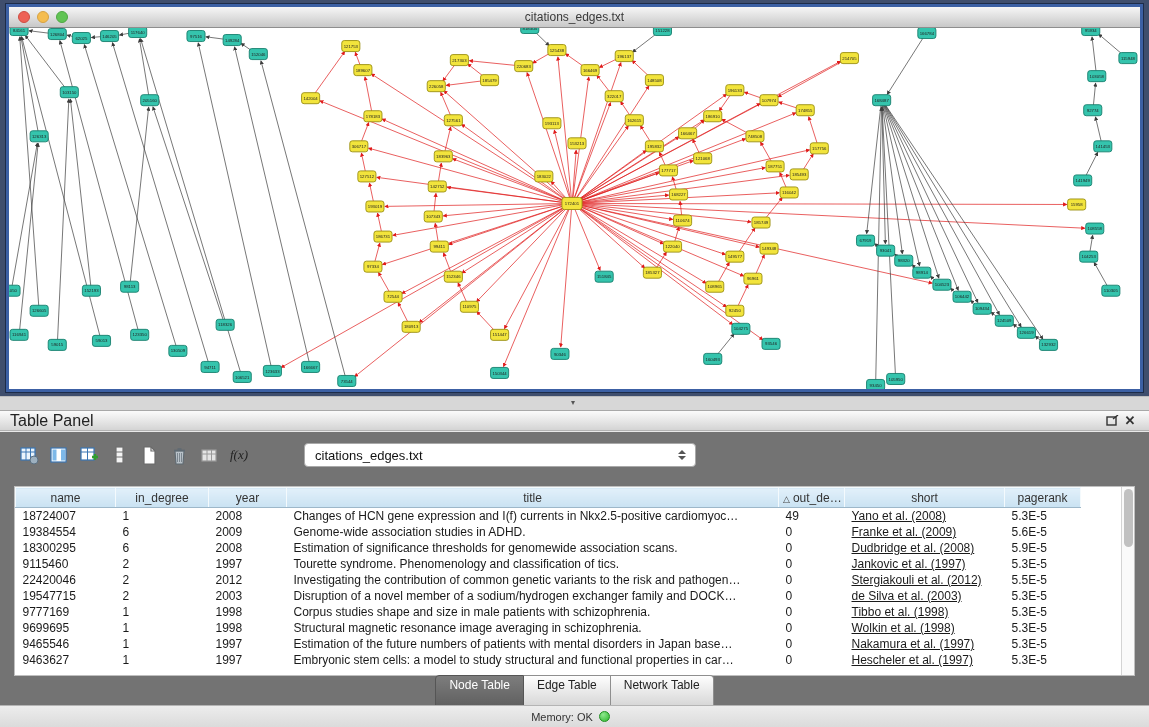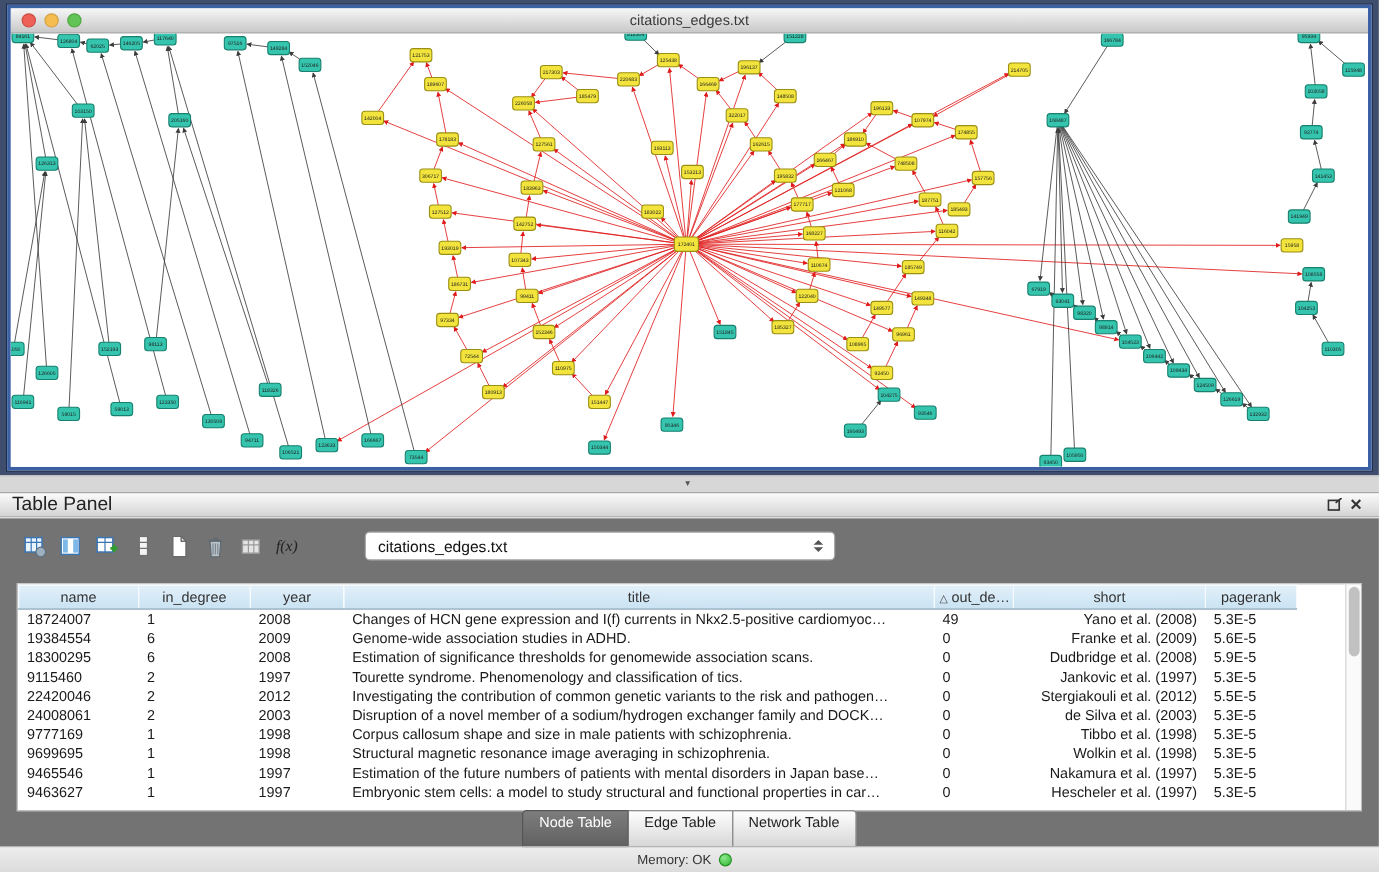--- a/index.html
+++ b/index.html
@@ -56,21 +56,21 @@
 
   .table-outer { position:absolute; top:54px; left:14px; right:14px; height:190px;
       background:#fff; border:1px solid #bfbfbf; display:flex; overflow:hidden;gap:40px; }
   .table-scroll { flex:1 1 auto; overflow:hidden; }
   table.data { width:100%; border-collapse:collapse; table-layout:fixed; }
   table.data th { background:linear-gradient(#e2f0fa,#c9e2f2); border:1px solid #f4fafd;
       border-bottom:1px solid #9db7c9; font-size:12px; font-weight:normal; color:#333;
       height:20px; padding:0 4px; white-space:nowrap; overflow:hidden; cursor:pointer; }
   table.data td { font-size:12px; color:#1a1a1a; height:16px; line-height:16px;
       padding:0 7px; white-space:nowrap; overflow:hidden; text-overflow:ellipsis; }
-  td.col-short { text-align:right; }
+  td.col-short { text-align:left;text-decoration:underline; }
   .sort-tri { font-size:9px; color:#444; margin-right:3px; }
   .vscroll { flex:0 0 13px; background:#fafafa; border-left:1px solid #d4d4d4; position:relative; }
   .vthumb { position:absolute; top:2px; left:2px; width:9px; height:58px; background:#c1c1c1;
       border-radius:5px; cursor:pointer; }
 
   .tabs { position:absolute; top:675px; left:0; width:1149px; display:flex; justify-content:center; }
   .tab { height:35px; padding:0 13px; font-size:12px; line-height:18px; color:#222;
       background:linear-gradient(#fefefe,#d2d2d2); border:1px solid #8f8f8f; border-left-width:0;
       cursor:pointer; }
   .tab:first-child { border-left-width:1px; border-radius:4px 0 0 4px; }
@@ -885,33 +885,33 @@
               <tr>
                 <td class="col-name">22420046</td>
                 <td class="col-in_degree">2</td>
                 <td class="col-year">2012</td>
                 <td class="col-title">Investigating the contribution of common genetic variants to the risk and pathogen…</td>
                 <td class="col-out_degree">0</td>
                 <td class="col-short">Stergiakouli et al. (2012)</td>
                 <td class="col-pagerank">5.5E-5</td>
               </tr>
               <tr>
-                <td class="col-name">24008061</td>
+                <td class="col-name">19547715</td>
                 <td class="col-in_degree">2</td>
                 <td class="col-year">2003</td>
                 <td class="col-title">Disruption of a novel member of a sodium/hydrogen exchanger family and DOCK…</td>
                 <td class="col-out_degree">0</td>
                 <td class="col-short">de Silva et al. (2003)</td>
                 <td class="col-pagerank">5.3E-5</td>
               </tr>
               <tr>
                 <td class="col-name">9777169</td>
                 <td class="col-in_degree">1</td>
                 <td class="col-year">1998</td>
-                <td class="col-title">Corpus callosum shape and size in male patients with schizophrenia.</td>
+                <td class="col-title">Corpus studies shape and size in male patients with schizophrenia.</td>
                 <td class="col-out_degree">0</td>
                 <td class="col-short">Tibbo et al. (1998)</td>
                 <td class="col-pagerank">5.3E-5</td>
               </tr>
               <tr>
                 <td class="col-name">9699695</td>
                 <td class="col-in_degree">1</td>
                 <td class="col-year">1998</td>
                 <td class="col-title">Structural magnetic resonance image averaging in schizophrenia.</td>
                 <td class="col-out_degree">0</td>

